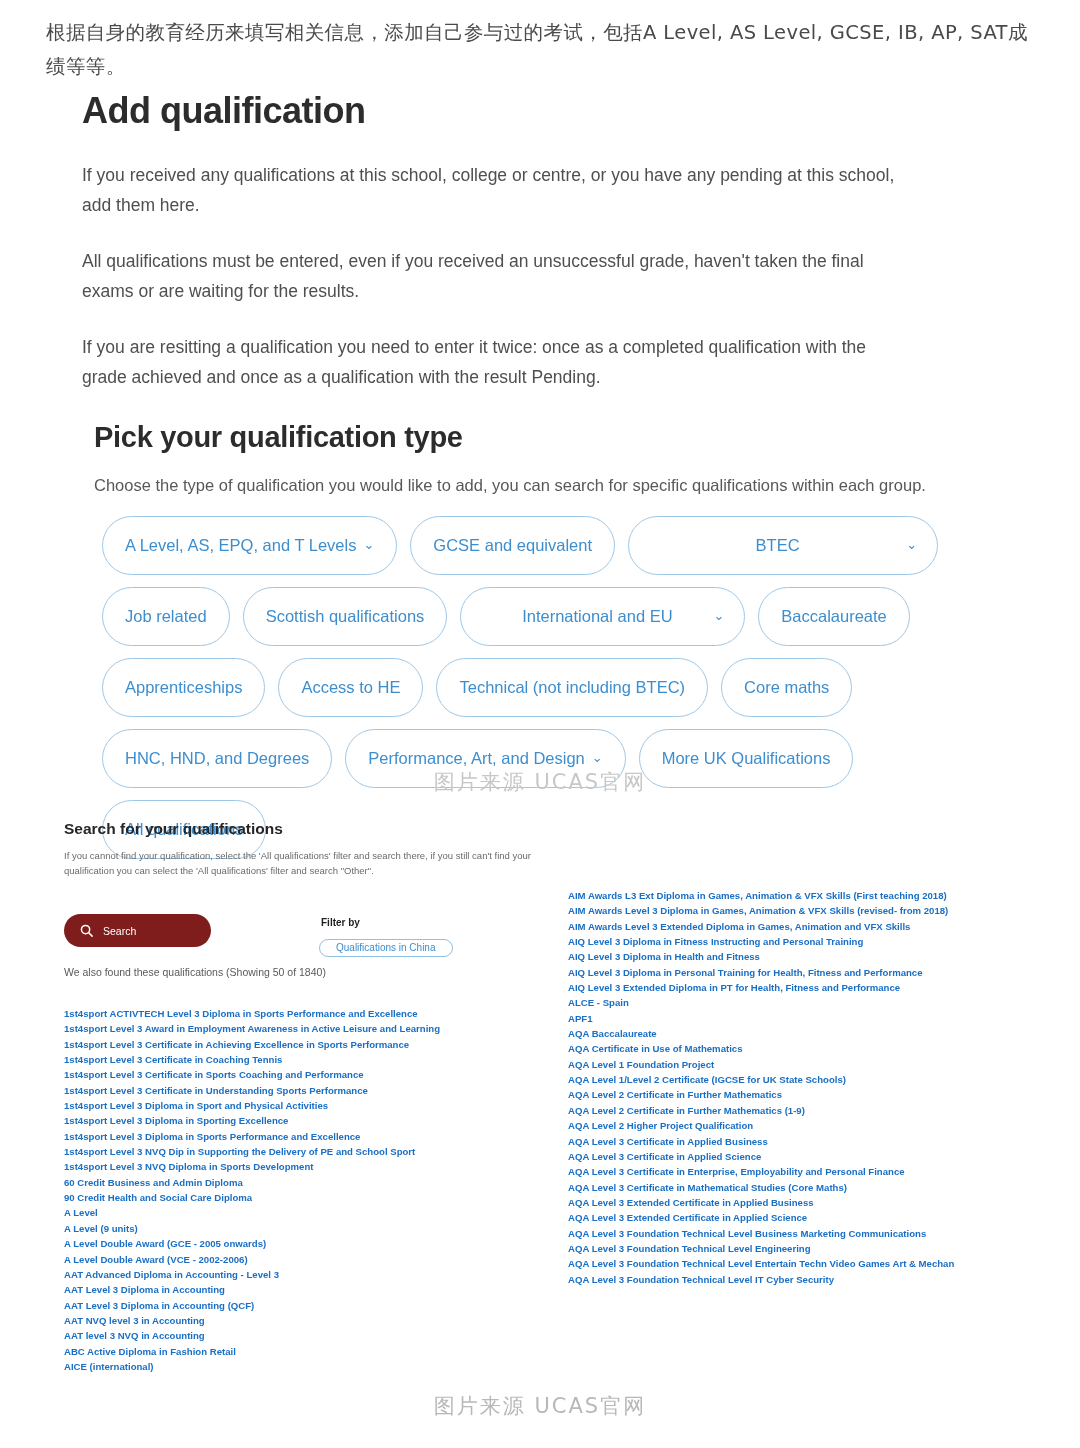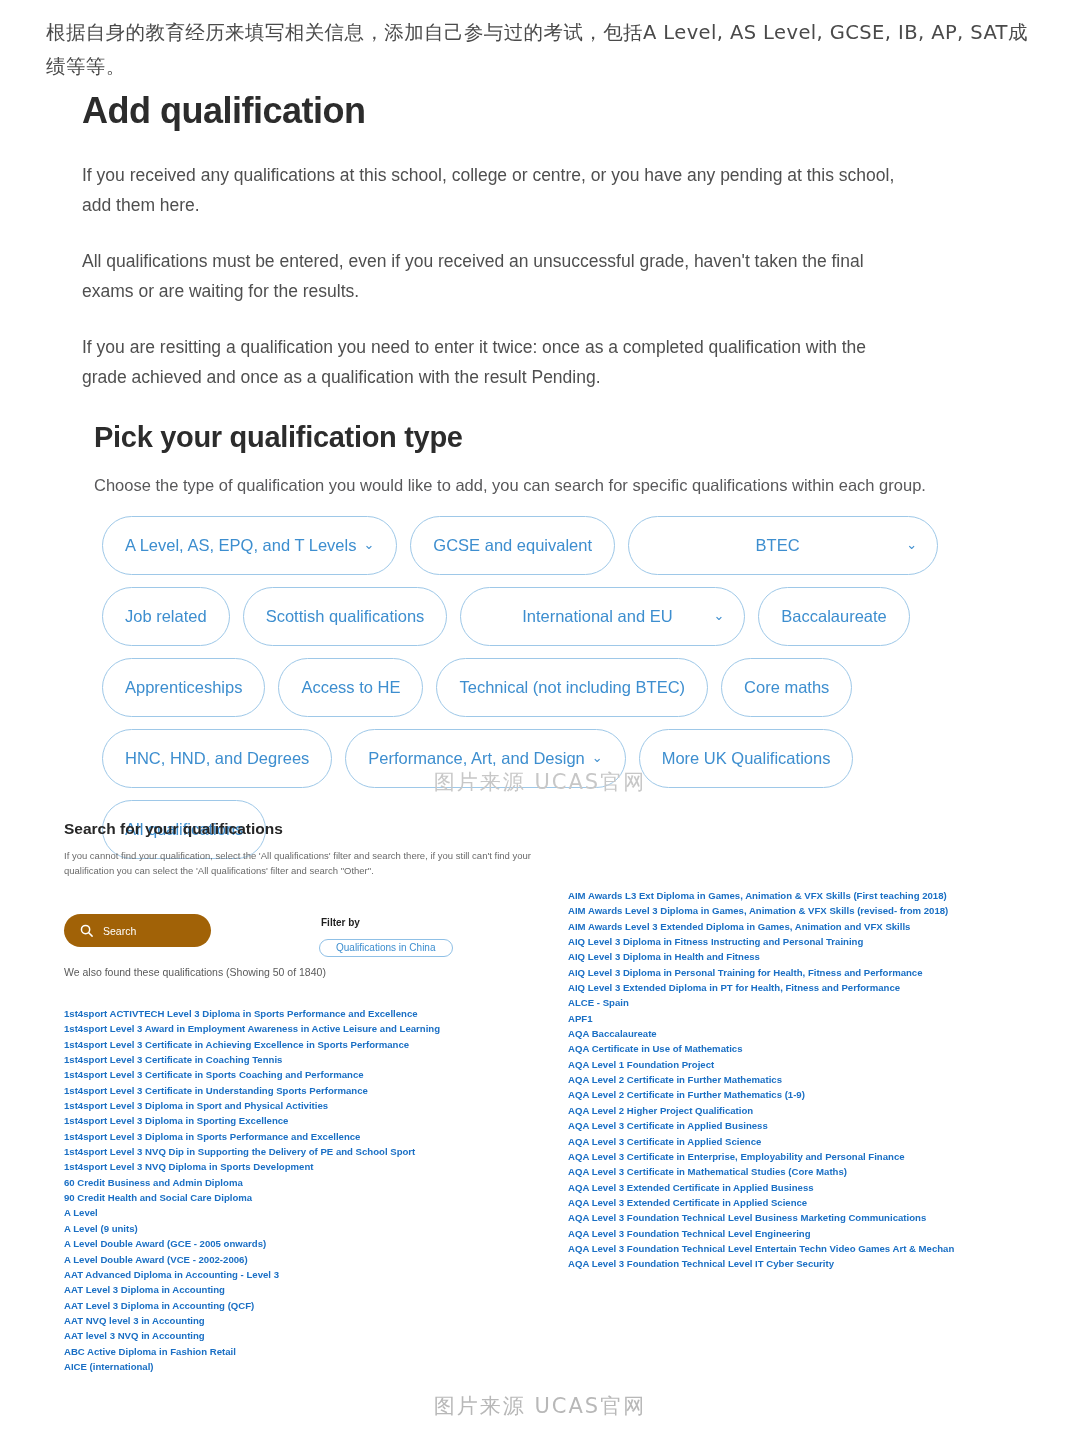--- a/index.html
+++ b/index.html
@@ -164,21 +164,21 @@
     position: relative;
     margin-top: 22px;
     height: 60px;
   }
   .search-button {
     position: absolute;
     left: 0;
     top: 14px;
     width: 147px;
     height: 33px;
-    background: #a16207;
+    background: #7f1d1d;
     border: none;
     border-radius: 22px;
     color: #ffffff;
     display: flex;
     align-items: center;
     gap: 9px;
     padding-left: 15px;
     cursor: pointer;
     font-size: 10.5px;
     font-family: "Liberation Sans", sans-serif;
@@ -378,20 +378,21 @@
       <a class="qual-link">AIM Awards Level 3 Extended Diploma in Games, Animation and VFX Skills</a>
       <a class="qual-link">AIQ Level 3 Diploma in Fitness Instructing and Personal Training</a>
       <a class="qual-link">AIQ Level 3 Diploma in Health and Fitness</a>
       <a class="qual-link">AIQ Level 3 Diploma in Personal Training for Health, Fitness and Performance</a>
       <a class="qual-link">AIQ Level 3 Extended Diploma in PT for Health, Fitness and Performance</a>
       <a class="qual-link">ALCE - Spain</a>
       <a class="qual-link">APF1</a>
       <a class="qual-link">AQA Baccalaureate</a>
       <a class="qual-link">AQA Certificate in Use of Mathematics</a>
       <a class="qual-link">AQA Level 1 Foundation Project</a>
+      <a class="qual-link">AQA Level 1/Level 2 Certificate (IGCSE for UK State Schools)</a>
       <a class="qual-link">AQA Level 2 Certificate in Further Mathematics</a>
       <a class="qual-link">AQA Level 2 Certificate in Further Mathematics (1-9)</a>
       <a class="qual-link">AQA Level 2 Higher Project Qualification</a>
       <a class="qual-link">AQA Level 3 Certificate in Applied Business</a>
       <a class="qual-link">AQA Level 3 Certificate in Applied Science</a>
       <a class="qual-link">AQA Level 3 Certificate in Enterprise, Employability and Personal Finance</a>
       <a class="qual-link">AQA Level 3 Certificate in Mathematical Studies (Core Maths)</a>
       <a class="qual-link">AQA Level 3 Extended Certificate in Applied Business</a>
       <a class="qual-link">AQA Level 3 Extended Certificate in Applied Science</a>
       <a class="qual-link">AQA Level 3 Foundation Technical Level Business Marketing Communications</a>

